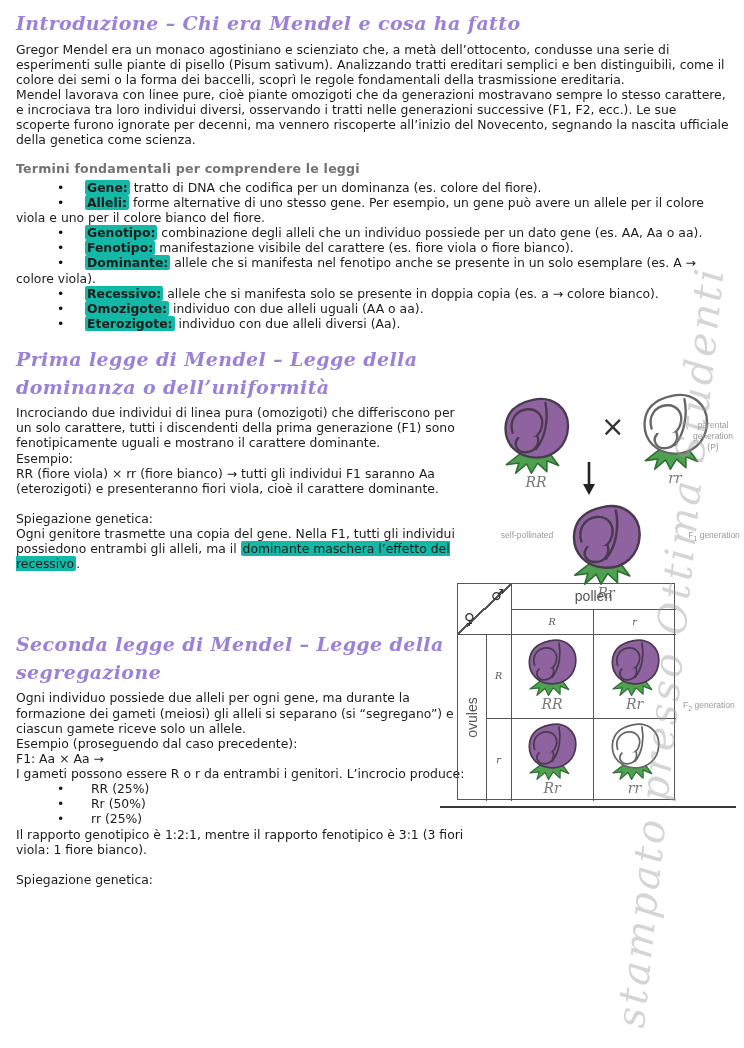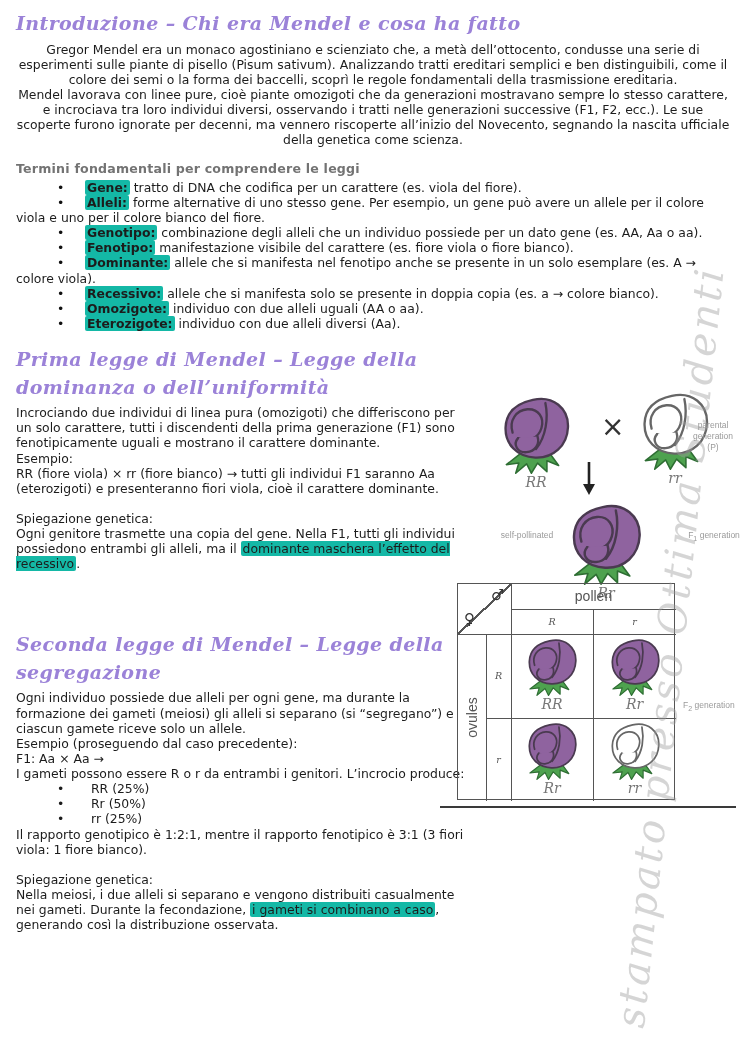--- a/index.html
+++ b/index.html
@@ -11,21 +11,21 @@
   .content{position:absolute;left:16px;top:10px;width:714px;}
   h1.script{
     font-family:"DejaVu Serif",serif;font-style:italic;font-weight:bold;
     color:#9b82d8;font-size:19px;line-height:1.45;margin:0 0 4px 0;letter-spacing:.4px;
   }
   h2.sub{
     font-family:"DejaVu Sans",sans-serif;font-weight:bold;color:#737373;
     font-size:12.6px;margin:14px 0 3px 0;letter-spacing:.2px;
   }
   p{margin:0;}
-  .block{margin:0;text-align:center;}
+  .block{margin:0;}
   .hl{background:#14b8a6;padding:0 2px;border-radius:2px;}
   .term-item{text-indent:41px;}
   .term-item .bullet{display:inline-block;width:28px;text-indent:0;color:#111;}
   .term-item .term{font-weight:bold;}
   .law-col{width:452px;}
   .spacer{height:15px;}
   .bspacer{height:30px;}
   .outcome{text-indent:41px;}
   .outcome .bullet{display:inline-block;width:34px;text-indent:0;}
   
@@ -69,21 +69,21 @@
 <div class="page">
 
   <div class="content">
     <h1 class="script">Introduzione – Chi era Mendel e cosa ha fatto</h1>
     <p class="block">Gregor Mendel era un monaco agostiniano e scienziato che, a metà dell’ottocento, condusse una serie di esperimenti sulle piante di pisello (Pisum sativum). Analizzando tratti ereditari semplici e ben distinguibili, come il colore dei semi o la forma dei baccelli, scoprì le regole fondamentali della trasmissione ereditaria.</p>
     <p class="block">Mendel lavorava con linee pure, cioè piante omozigoti che da generazioni mostravano sempre lo stesso carattere, e incrociava tra loro individui diversi, osservando i tratti nelle generazioni successive (F1, F2, ecc.). Le sue scoperte furono ignorate per decenni, ma vennero riscoperte all’inizio del Novecento, segnando la nascita ufficiale della genetica come scienza.</p>
 
     <h2 class="sub">Termini fondamentali per comprendere le leggi</h2>
 
     <div class="term-item">
-      <span class="bullet">•</span><span class="hl term">Gene:</span><span> tratto di DNA che codifica per un carattere (es. viola del fiore).</span>
+      <span class="bullet">•</span><span class="hl term">Gene:</span><span> tratto di DNA che codifica per un dominanza (es. colore del fiore).</span>
     </div>
     <div class="term-item">
       <span class="bullet">•</span><span class="hl term">Alleli:</span><span> forme alternative di uno stesso gene. Per esempio, un gene può avere un allele per il colore viola e uno per il colore bianco del fiore.</span>
     </div>
     <div class="term-item">
       <span class="bullet">•</span><span class="hl term">Genotipo:</span><span> combinazione degli alleli che un individuo possiede per un dato gene (es. AA, Aa o aa).</span>
     </div>
     <div class="term-item">
       <span class="bullet">•</span><span class="hl term">Fenotipo:</span><span> manifestazione visibile del carattere (es. fiore viola o fiore bianco).</span>
     </div>
@@ -115,21 +115,20 @@
       <p>Ogni individuo possiede due alleli per ogni gene, ma durante la formazione dei gameti (meiosi) gli alleli si separano (si “segregano”) e ciascun gamete riceve solo un allele.</p>
       <p>Esempio (proseguendo dal caso precedente):</p>
       <p>F1: Aa × Aa →</p>
       <p>I gameti possono essere R o r da entrambi i genitori. L’incrocio produce:</p>
       <div class="outcome"><span class="bullet">•</span><span>RR (25%)</span></div>
       <div class="outcome"><span class="bullet">•</span><span>Rr (50%)</span></div>
       <div class="outcome"><span class="bullet">•</span><span>rr (25%)</span></div>
       <p>Il rapporto genotipico è 1:2:1, mentre il rapporto fenotipico è 3:1 (3 fiori viola: 1 fiore bianco).</p>
       <div class="spacer"></div>
       <p>Spiegazione genetica:</p>
-      <p><span>Nella meiosi, i due alleli si separano e vengono distribuiti casualmente nei gameti. Durante la fecondazione, </span><span class="hl">i gameti si combinano a caso</span><span>, generando così la distribuzione osservata.</span></p>
     </div>
   </div>
 
   <div class="fig" style="left:497px;top:396px;">
     <svg class="flower" width="78" height="78" style="--petal: #8f639f; --outline: #4a3a50;">
         <use href="#pea-flower"></use>
       </svg>
     <div class="genotype">RR</div>
   </div>
   <div class="fig cross-x" style="left:601px;top:410px;">×</div>

